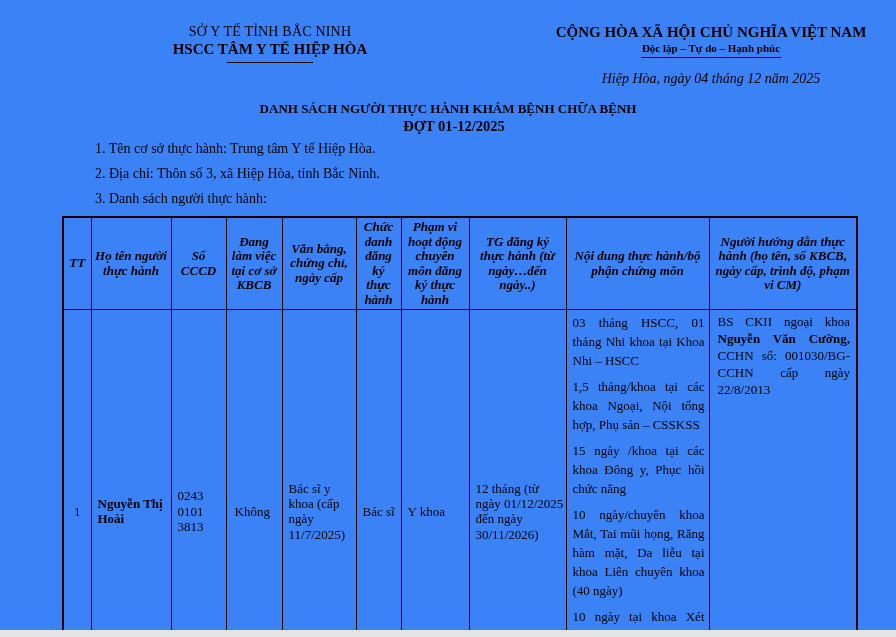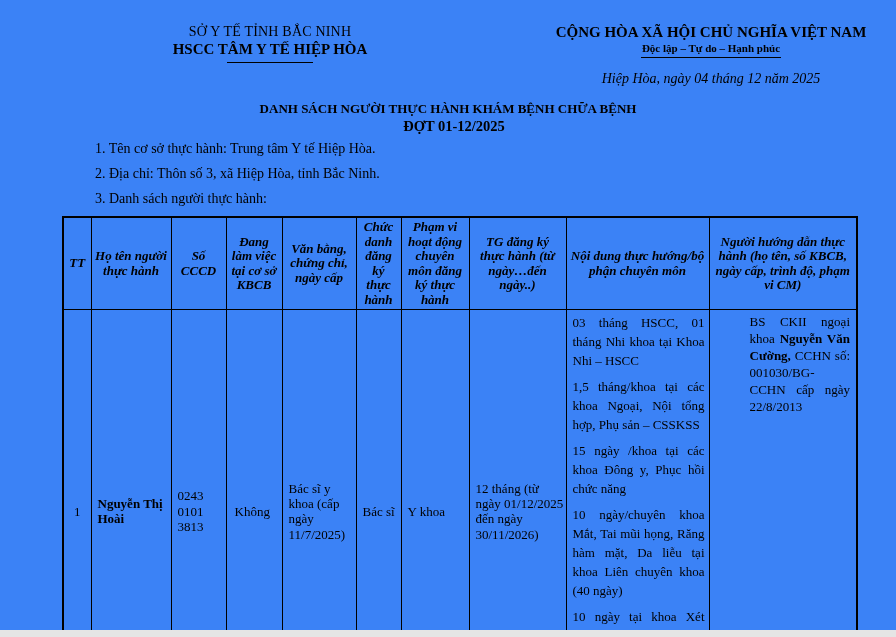--- a/index.html
+++ b/index.html
@@ -51,21 +51,21 @@
     vertical-align:middle;
     padding:2px 2px 2px 6px;
     text-align:left;
     height:269px;
   }
   td.cell-tt { text-align:center; padding-left:2px; }
   td.cell-name { font-weight:bold; }
   td.cell-content-top { vertical-align:top; padding:3px 4px 3px 6px; }
   .para-list p { text-align:justify; line-height:19px; margin-bottom:7px; }
   .para-list p:last-child { margin-bottom:0; }
-  .mentor-text { text-align:justify; line-height:17px;margin-left:32px; }
+  .mentor-text { text-align:justify; line-height:17px; }
   .mentor-name { font-weight:bold; }
   
   .bottom-bar {
     position:absolute; left:0; bottom:0;
     width:896px; height:7px;
     background:#e5e5e5;
   }
 </style>
 </head>
 <body>
@@ -113,21 +113,21 @@
     <thead>
       <tr>
         <th>TT</th>
         <th>Họ tên người thực hành</th>
         <th>Số CCCD</th>
         <th>Đang làm việc tại cơ sở KBCB</th>
         <th>Văn bằng, chứng chỉ, ngày cấp</th>
         <th>Chức danh đăng ký thực hành</th>
         <th>Phạm vi hoạt động chuyên môn đăng ký thực hành</th>
         <th>TG đăng ký thực hành (từ ngày…đến ngày..)</th>
-        <th>Nội dung thực hướng/bộ phận chuyên môn</th>
+        <th>Nội dung thực hành/bộ phận chứng môn</th>
         <th>Người hướng dẫn thực hành (họ tên, số KBCB, ngày cấp, trình độ, phạm vi CM)</th>
       </tr>
     </thead>
     <tbody>
       <tr>
         <td class="cell-tt">1</td>
         <td class="cell-name">Nguyễn Thị Hoài</td>
         <td>0243 0101 3813</td>
         <td style="padding-left:8px">Không</td>
         <td>Bác sĩ y khoa (cấp ngày 11/7/2025)</td>

